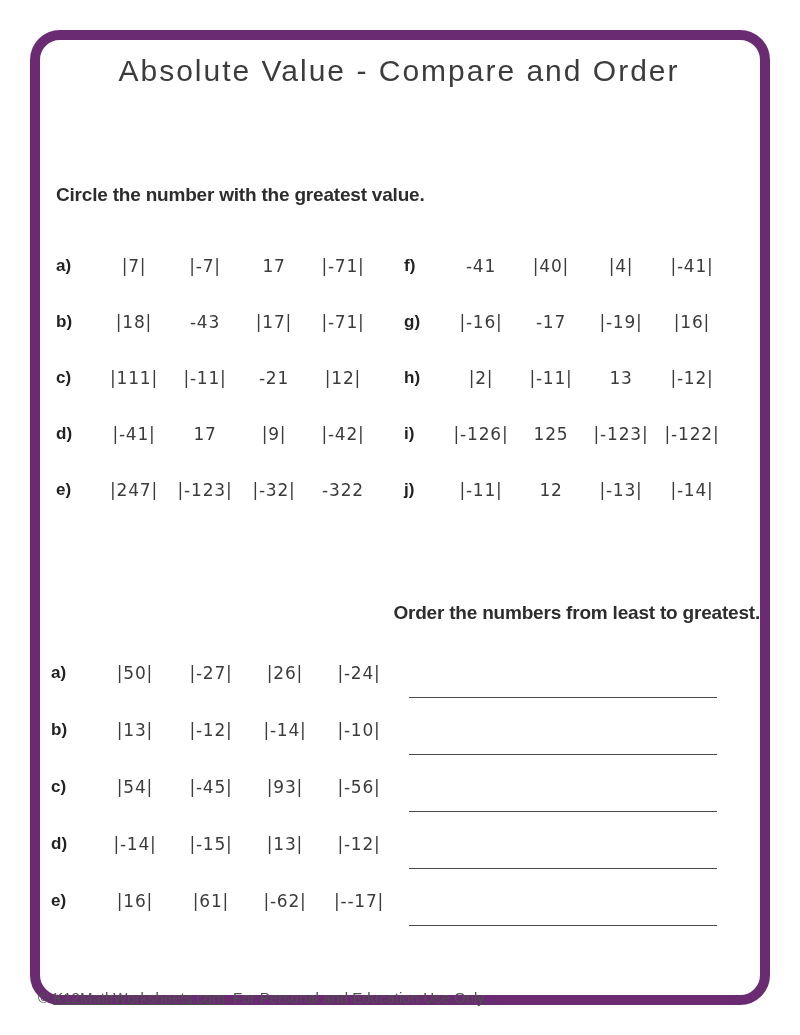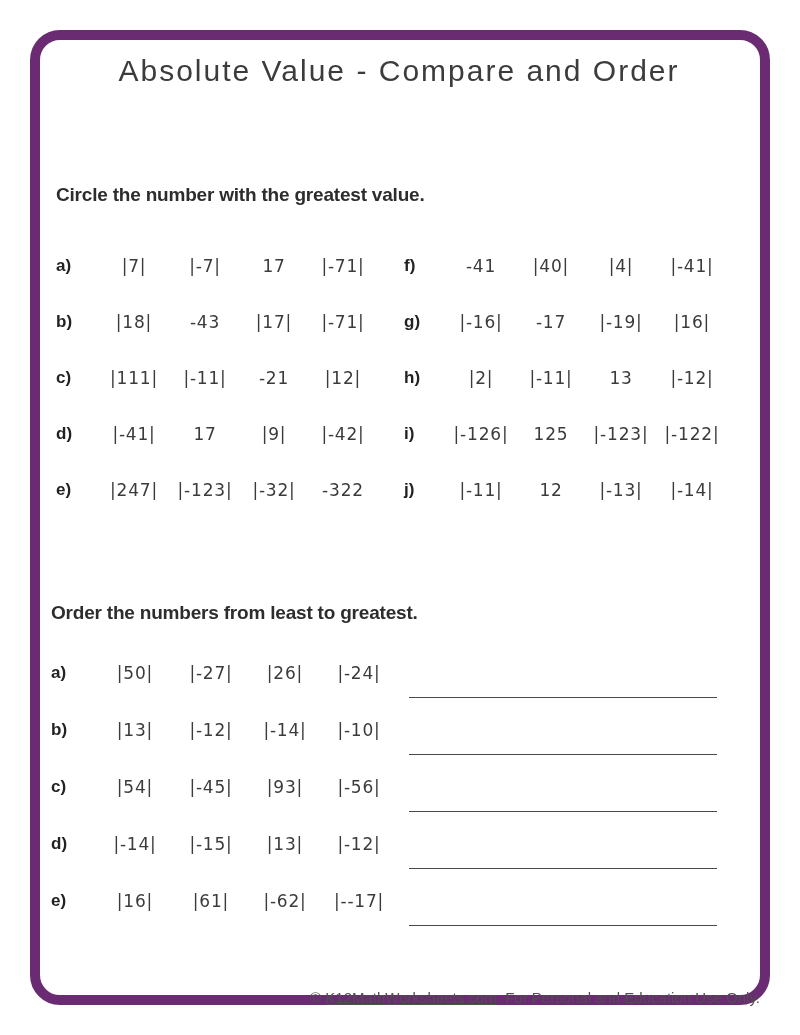--- a/index.html
+++ b/index.html
@@ -28,21 +28,21 @@
   .section-heading {
     font-family: "Liberation Sans", sans-serif;
     font-weight: bold;
     font-size: 19px;
     line-height: 26px;
     letter-spacing: -0.2px;
     color: #2d2d2d;
     margin-left: 8px;
   }
   .h1 { margin-top: 92px; }
-  .h2 { margin-top: 82px; margin-left: 3px; }
+  .h2 { margin-top: 82px; margin-left: 3px; text-align: right; }
 
   .s1-rows { margin-top: 30px; }
   .s1-row {
     display: grid;
     grid-template-columns: 50px 72px 70px 68px 70px 68px 70px 70px 70px 72px;
     height: 56px;
     align-items: center;
   }
 
   .s2-rows { margin-top: 18px; margin-left: -5px; }
@@ -74,21 +74,21 @@
   .answer {
     align-self: end;
     height: 0;
     border-bottom: 1.5px solid #4a4a4a;
     margin: 0 3px 3px 14px;
   }
 
   .footer {
     margin-top: 58px;
     margin-left: -10px;
-    text-align: right;
+    text-align: left;
     font-size: 15px;
     line-height: 22px;
     color: #4f4f4f;
   }
   .flink {
     color: #4f4f4f;
     text-decoration: underline;
     cursor: pointer;
   }
 </style>

